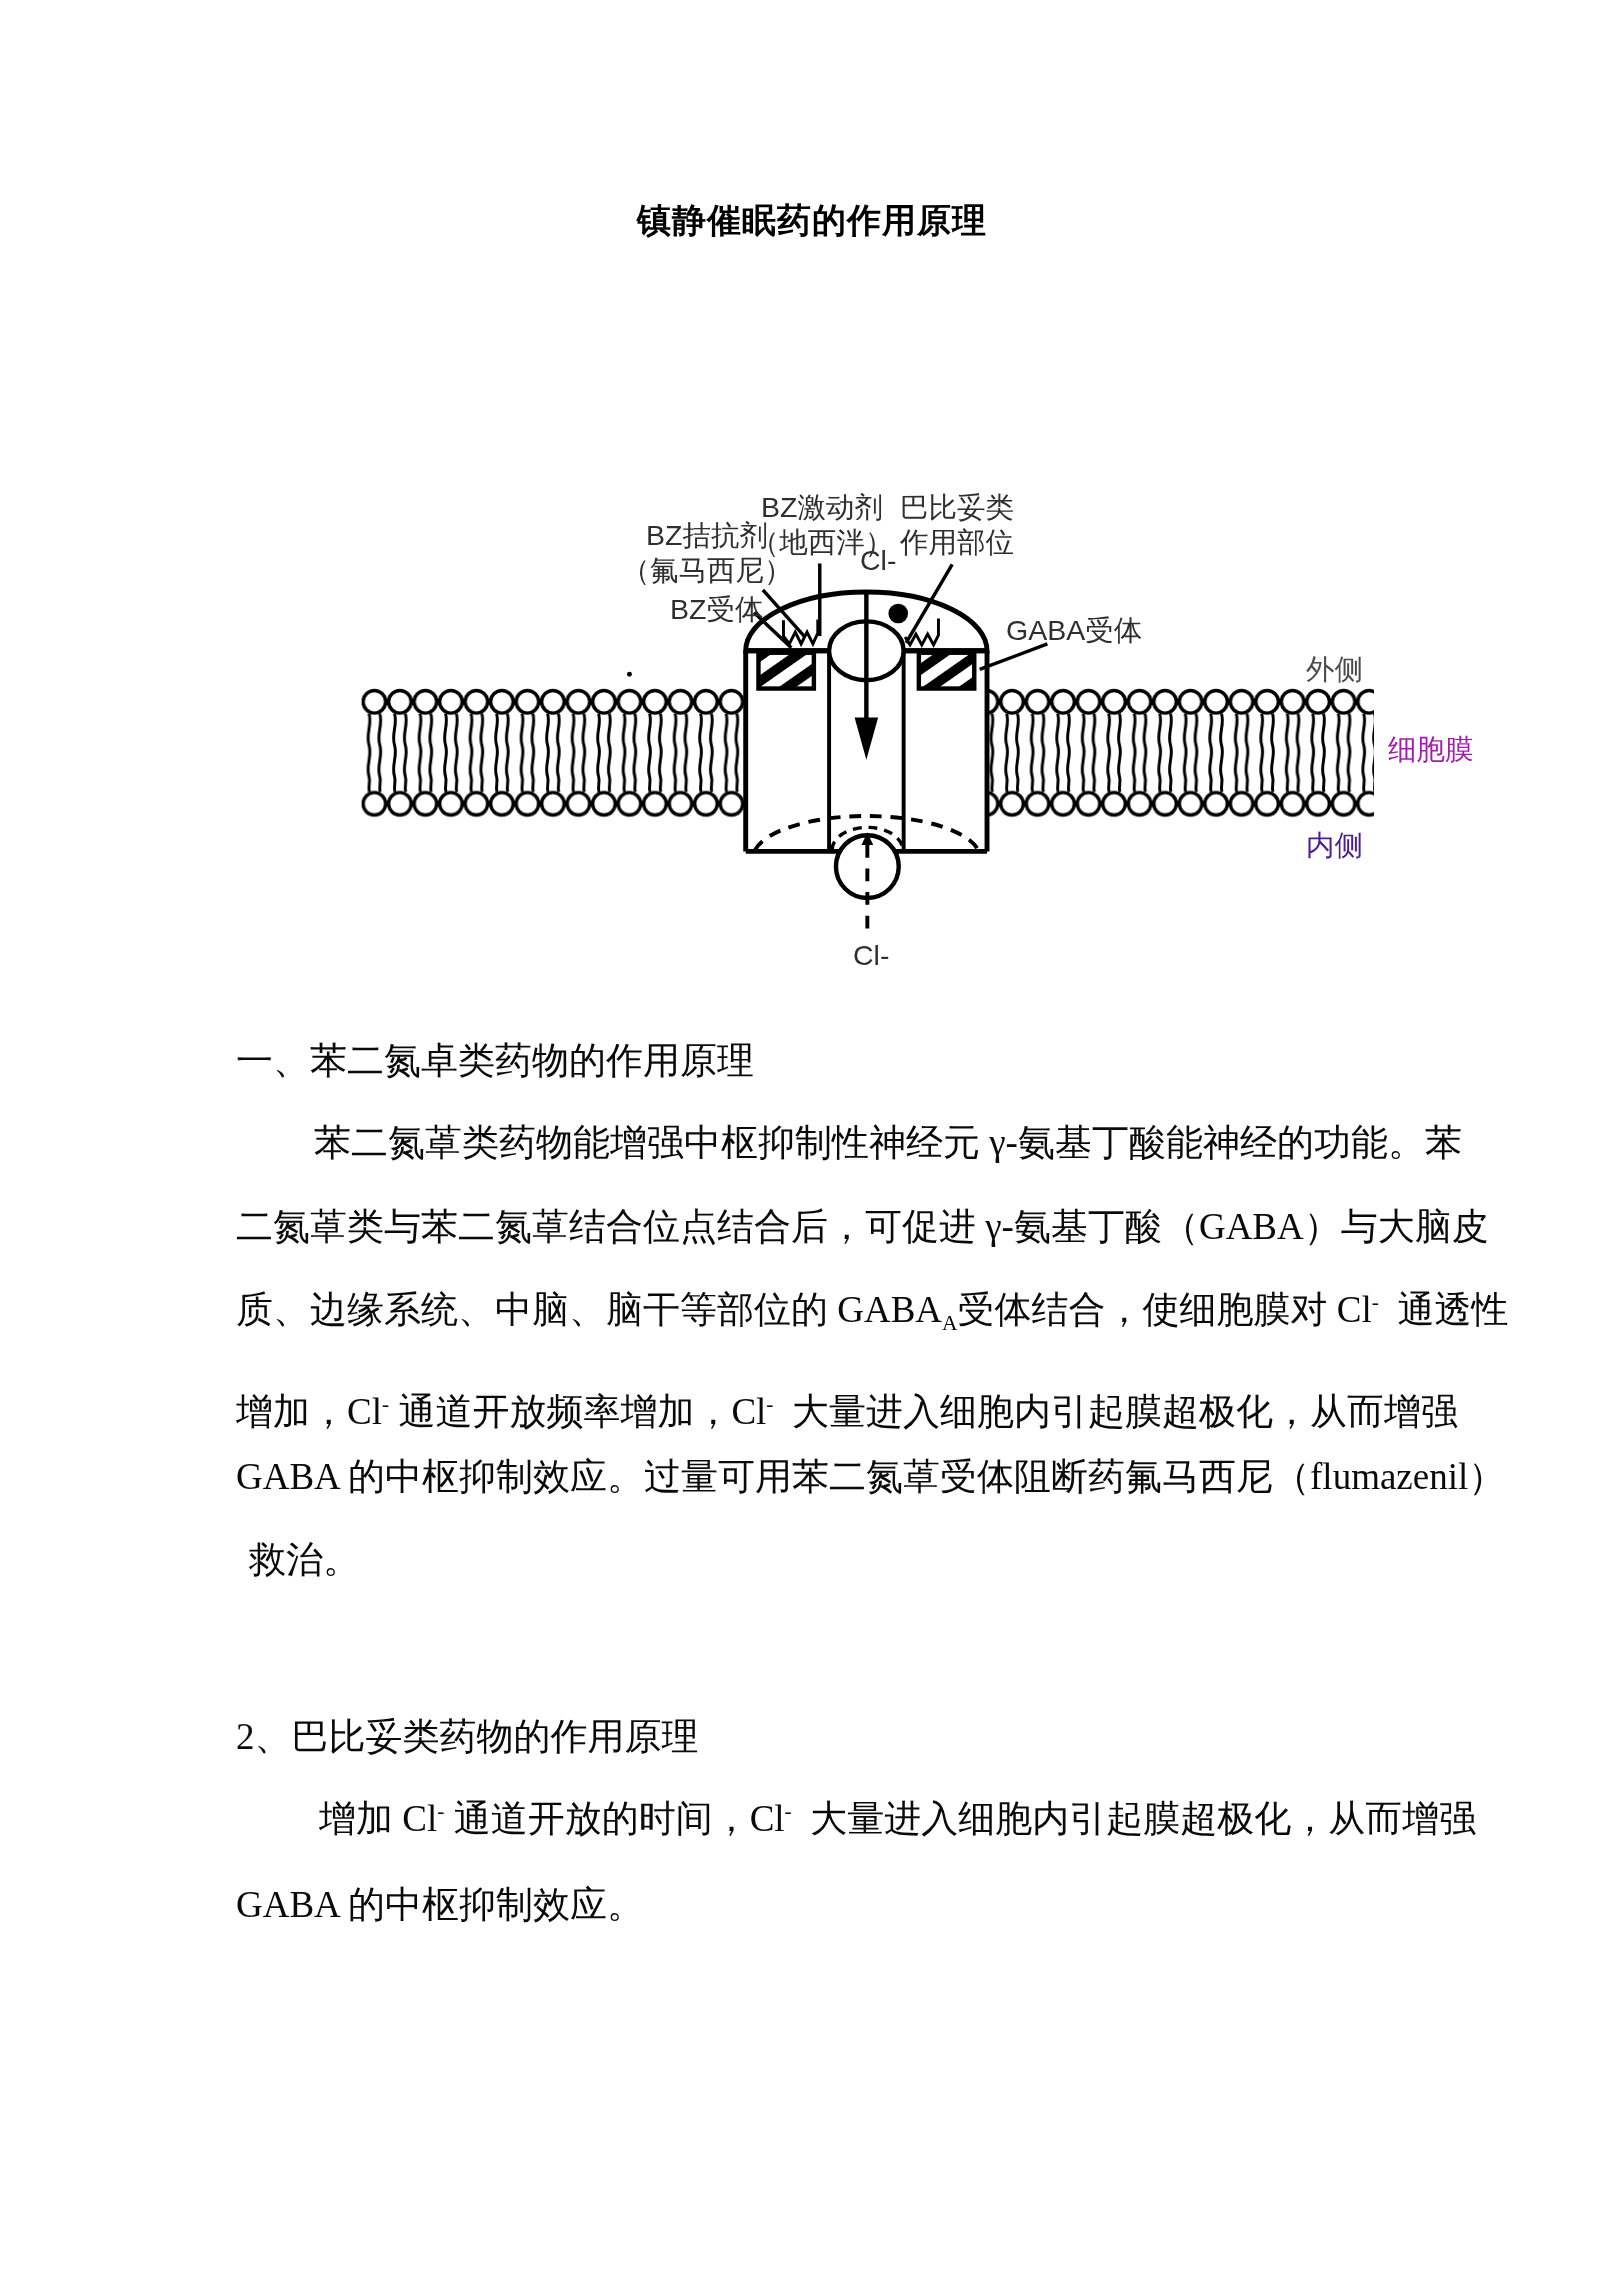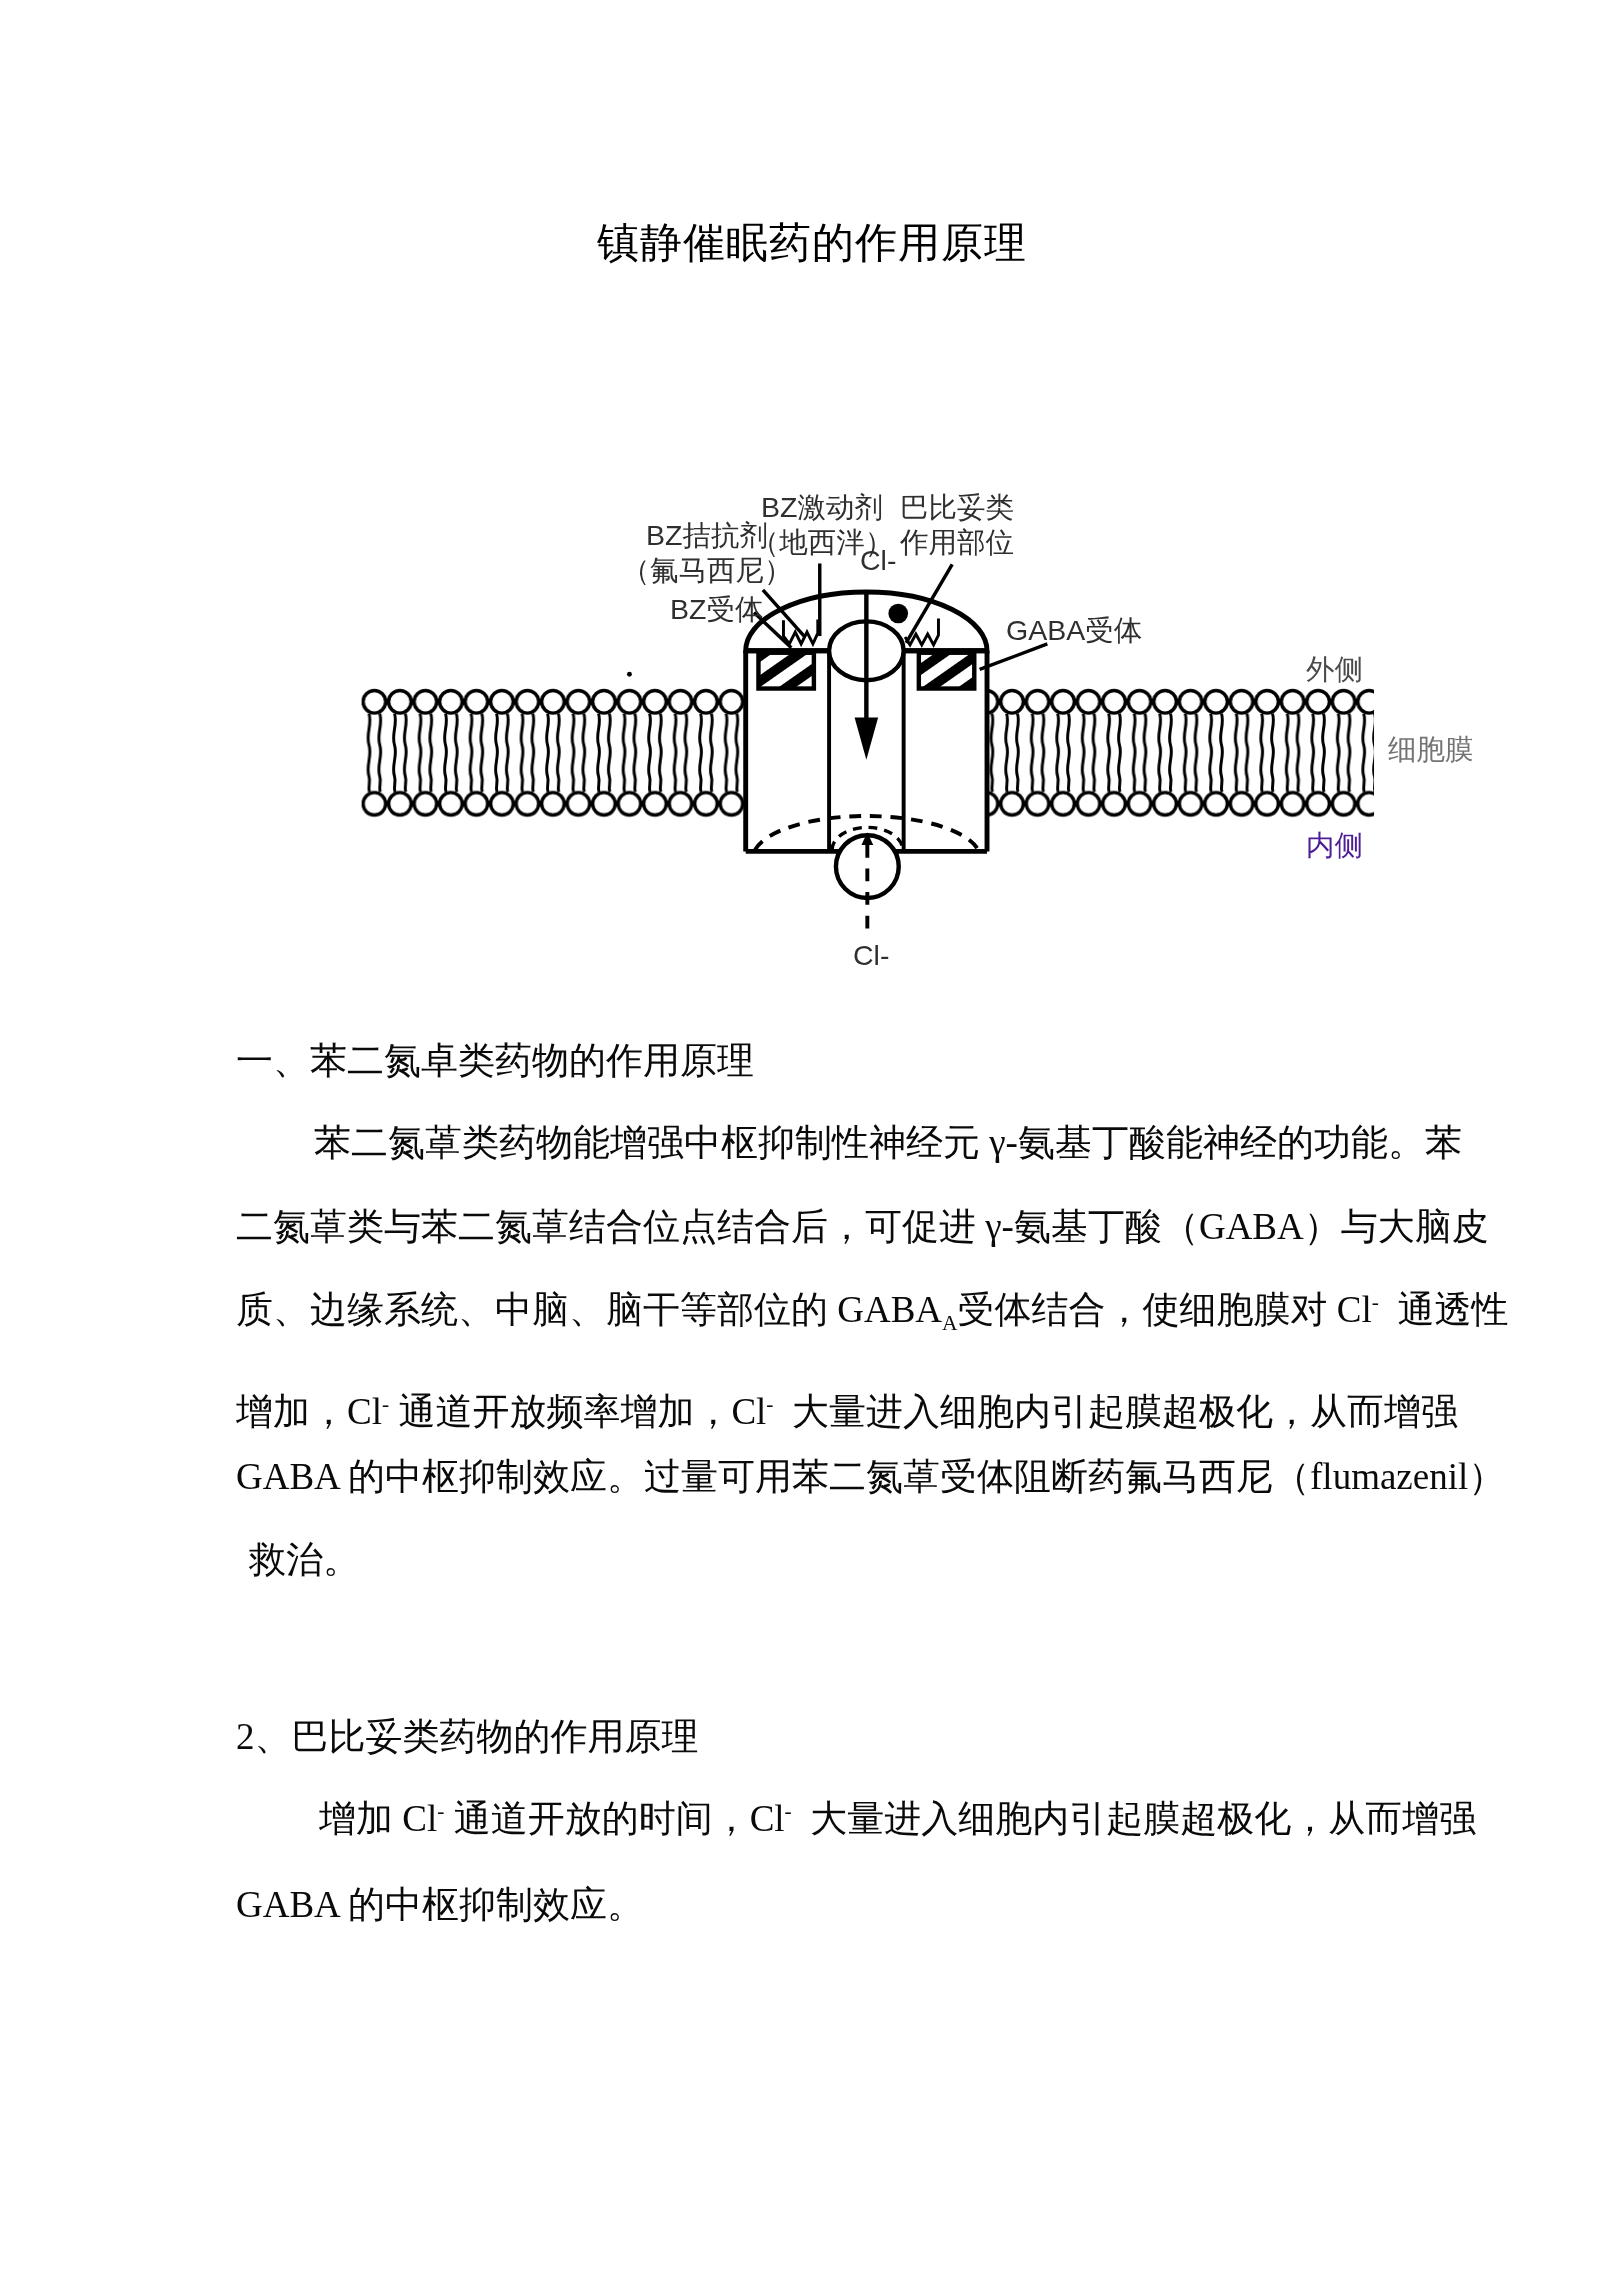--- a/index.html
+++ b/index.html
@@ -1,19 +1,19 @@
 <!DOCTYPE html>
 <html style="font-size:7.9px"><head>
 <meta charset="utf-8">
 <style>
   html,body{margin:0;padding:0;background:#888;}
   #page{position:relative;width:1623px;height:2295px;background:#ffffff;overflow:hidden;
         font-family:"Liberation Serif", serif;color:#000;}
-  .doc-title{position:absolute;left:812px;top:215px;transform:translateX(-50%);
-        font-size:42px;font-weight:normal;letter-spacing:1px;white-space:pre;}
+  .doc-title{position:absolute;left:812px;top:198px;transform:translateX(-50%);
+        font-size:34px;font-weight:bold;letter-spacing:1px;white-space:pre;}
   .bodyline{position:absolute;font-size:37px;line-height:1.2;white-space:pre;color:#0a0a0a;}
   .sup{font-size:0.58em;vertical-align:super;}
   .sub{font-size:0.58em;vertical-align:sub;}
   .dlabel{position:absolute;font-family:"Liberation Sans", sans-serif;font-size:28.5px;
         color:#2f2f2f;white-space:pre;line-height:1;}
   .center{transform:translateX(-50%);}
   #diagram-svg{position:absolute;left:343px;top:481px;width:1187px;height:471px;}
 </style>
 </head>
 <body>
@@ -88,21 +88,21 @@
   <div class="dlabel center" style="left:707px;top:521px;">BZ拮抗剂</div>
   <div class="dlabel center" style="left:707px;top:556px;">（氟马西尼）</div>
 
   <div class="dlabel" style="left:860px;top:546px;">Cl-</div>
 
   <div class="dlabel" style="left:670px;top:595px;">BZ受体</div>
 
   <div class="dlabel" style="left:1006px;top:616px;">GABA受体</div>
 
   <div class="dlabel" style="left:1306px;top:655px;color:#4a4a4a;">外侧</div>
-  <div class="dlabel" style="left:1388px;top:735px;color:#737373;">细胞膜</div>
+  <div class="dlabel" style="left:1388px;top:735px;color:#a21caf;">细胞膜</div>
   <div class="dlabel" style="left:1306px;top:831px;color:#4c1d95;">内侧</div>
 
   <div class="dlabel" style="left:853px;top:941px;">Cl-</div>
 
   <div class="bodyline" style="left:236px;top:1039px;">一、苯二氮卓类药物的作用原理</div>
 
   <div class="bodyline" style="left:314px;top:1121px;">苯二氮䓬类药物能增强中枢抑制性神经元 γ-氨基丁酸能神经的功能。苯</div>
 
   <div class="bodyline" style="left:236px;top:1288px;"><span>质、边缘系统、中脑、脑干等部位的 GABA</span><span class="sub">A</span><span>受体结合，使细胞膜对 Cl</span><span class="sup">-</span><span>  通透性</span></div>
 

